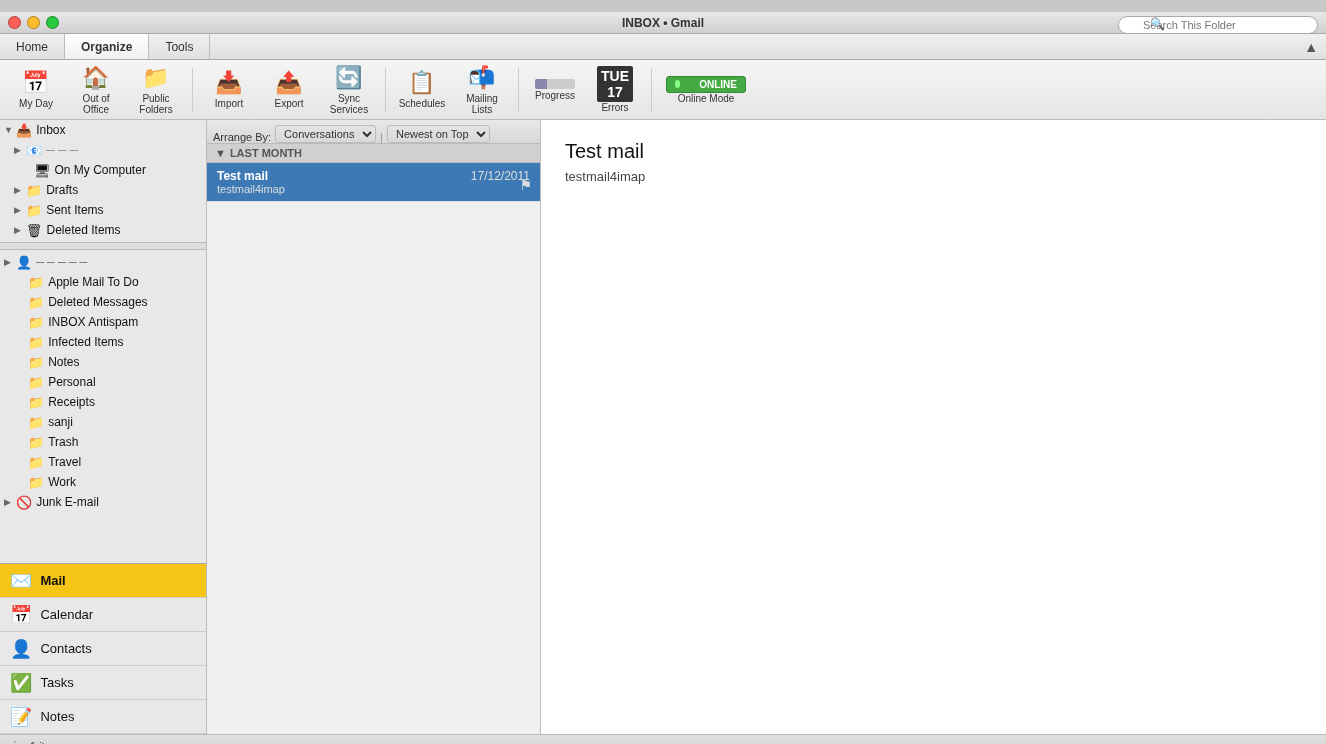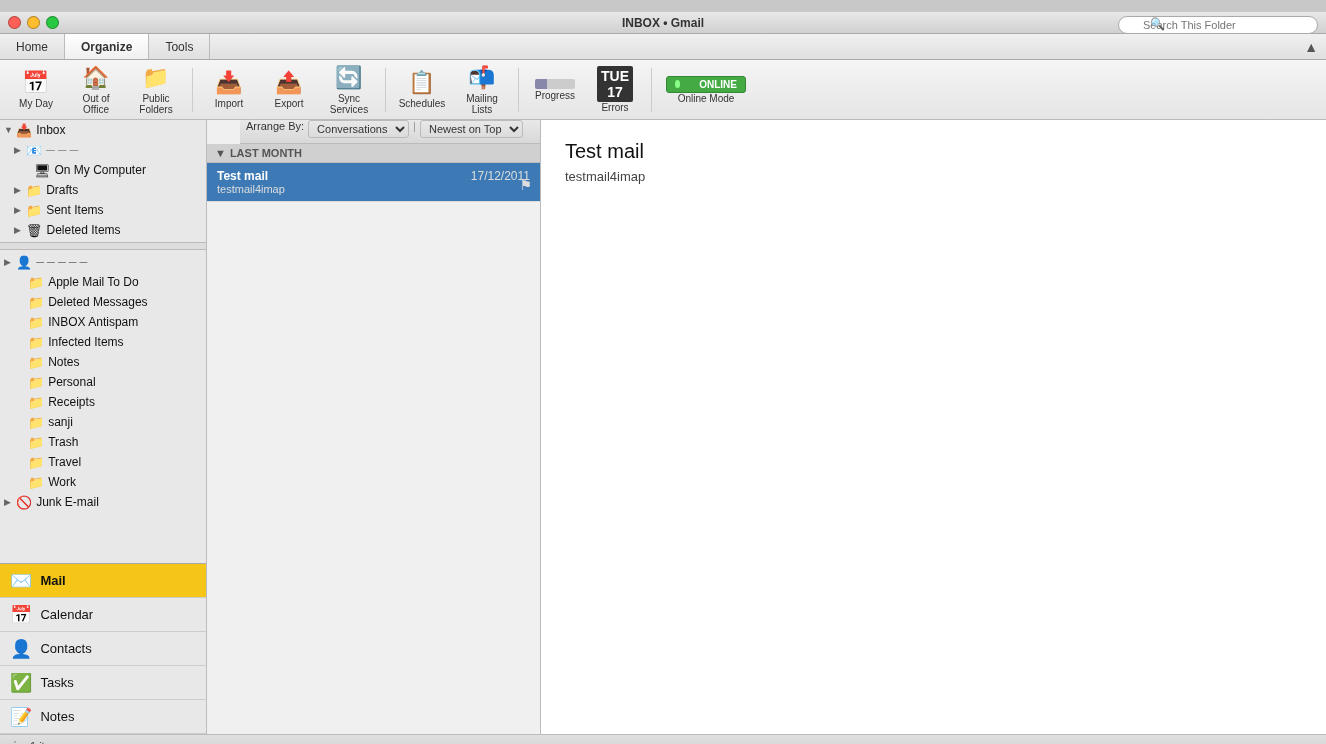--- a/index.html
+++ b/index.html
@@ -131,22 +131,22 @@
     #message-list {
       width: 334px;
       background: #f0f0f0;
       border-right: 1px solid #bbb;
       display: flex; flex-direction: column;
     }
     #arrange-bar {
       height: 24px;
       background: linear-gradient(to bottom, #e8e8e8, #d8d8d8);
       border-bottom: 1px solid #bbb;
-      display: flex; align-items: flex-start; padding: 0 6px; gap: 4px;
-      font-size: 11px; color: #333; margin-left: 33px;
+      display: flex; align-items: flex-end; padding: 0 6px; gap: 4px;
+      font-size: 11px; color: #333;
     }
     .arrange-select {
       font-size: 11px; background: transparent; border: 1px solid #bbb; border-radius: 3px; padding: 1px 4px;
       color: #333; cursor: pointer;
     }
     .arrange-sep { color: #999; }
     #last-month-header {
       background: #d0d0d0;
       padding: 3px 8px;
       font-size: 11px; font-weight: bold; color: #555;

